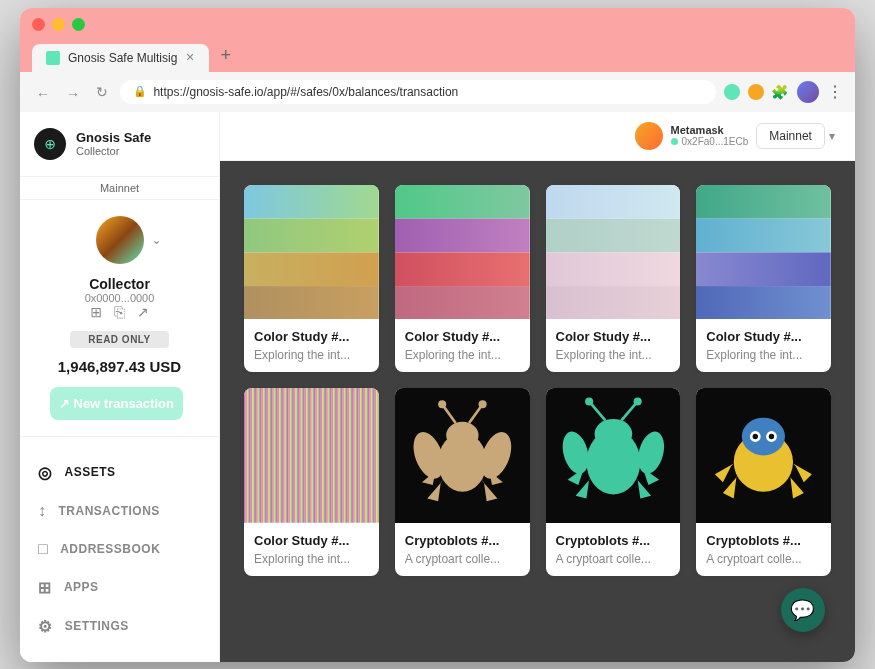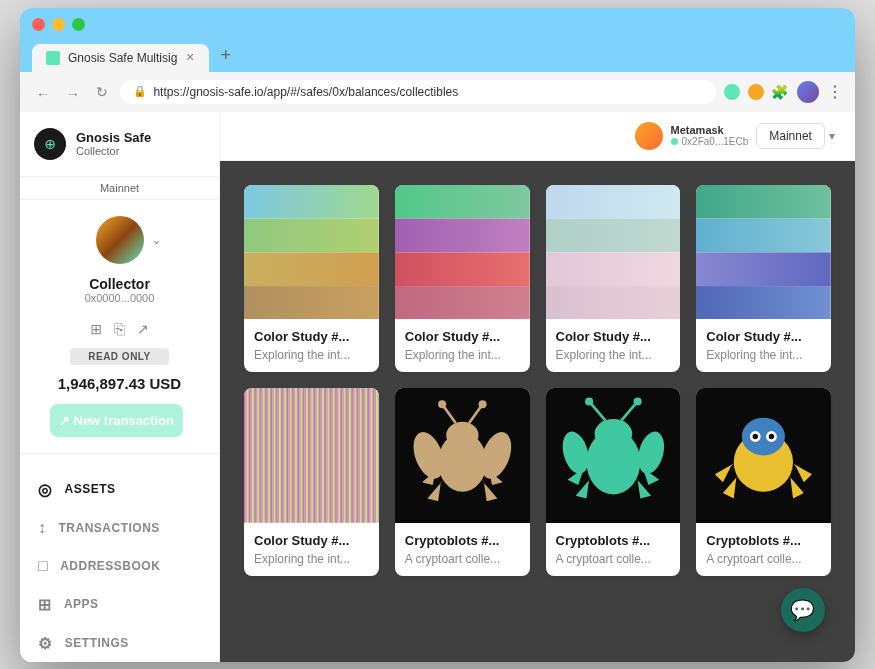--- a/index.html
+++ b/index.html
@@ -13,21 +13,21 @@
     }
     .browser-window {
       width: 835px;
       border-radius: 12px;
       overflow: hidden;
       box-shadow: 0 20px 60px rgba(0,0,0,0.4);
       background: #f0f0f0;
     }
     
     .browser-chrome {
-      background: #7dd3fc;
+      background: #fca5a5;
       padding: 10px 12px 0;
     }
     .traffic-lights {
       display: flex;
       gap: 7px;
       margin-bottom: 10px;
     }
     .traffic-light {
       width: 13px; height: 13px;
       border-radius: 50%;
@@ -190,21 +190,21 @@
       font-size: 12px;
     }
     .account-name {
       font-size: 14px;
       font-weight: 600;
       color: #1a1a1a;
     }
     .account-address {
       font-size: 11px;
       color: #888;
-      margin-bottom: 17px;
+      margin-bottom: 0;
     }
     .account-icons {
       display: flex;
       justify-content: center;
       gap: 12px;
       margin-bottom: 8px;
       color: #888;
       font-size: 14px;
     }
     .read-only-badge {
@@ -372,21 +372,21 @@
       <button class="tab-new">+</button>
     </div>
   </div>
 
   <div class="address-bar-row">
     <button class="nav-btn">←</button>
     <button class="nav-btn">→</button>
     <button class="nav-btn">↻</button>
     <div class="address-bar">
       <span class="lock-icon">🔒</span>
-      <span class="address-text">https://gnosis-safe.io/app/#/safes/0x/balances/collectibles</span>
+      <span class="address-text">https://gnosis-safe.io/app/#/safes/0x/balances/transaction</span>
     </div>
     <div class="ext-icons">
       <div class="ext-dot ext-green"></div>
       <div class="ext-dot ext-orange"></div>
       <span style="font-size:14px;color:#555;">🧩</span>
       <div class="ext-avatar"></div>
       <span style="font-size:16px;color:#555;">⋮</span>
     </div>
   </div>
 

